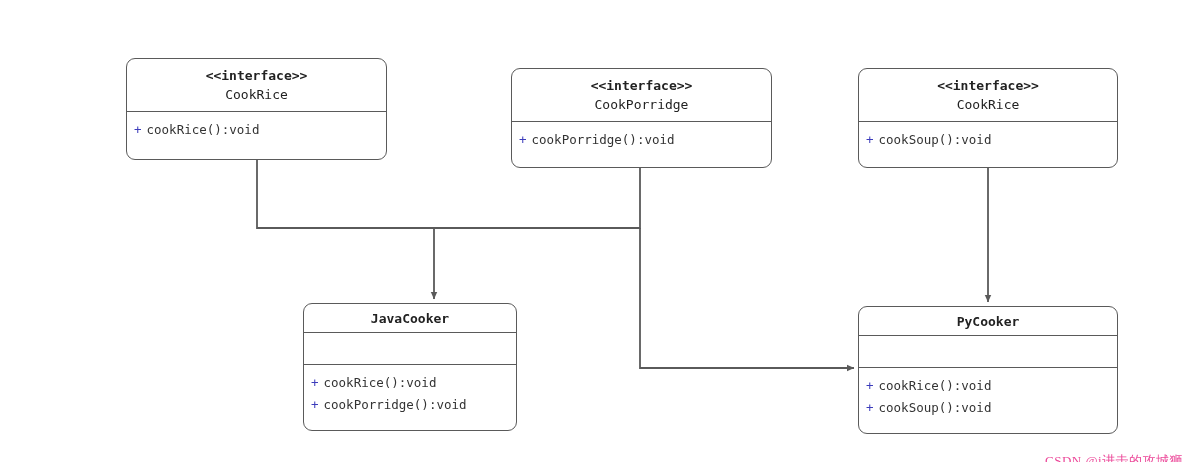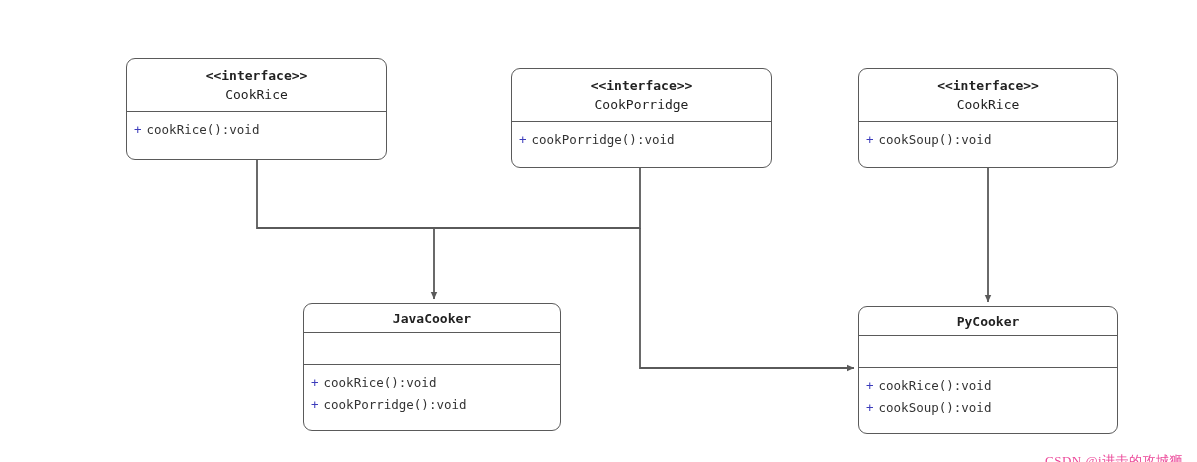--- a/index.html
+++ b/index.html
@@ -153,21 +153,21 @@
       <div class="stereotype">&lt;&lt;interface&gt;&gt;</div>
       <div class="classname">CookRice</div>
     </div>
     <div class="compartment members" style="height:47px;">
       <div class="member-row">
         <span class="vis">+</span><span class="mname">cookSoup():void</span>
       </div>
     </div>
   </div>
 
-  <div class="uml-box" style="left:303px; top:287px; width:258px; height:128px;">
+  <div class="uml-box" style="left:303px; top:287px; width:214px; height:128px;">
     <div class="compartment head" style="height:28px;">
       <div class="classname-solo">JavaCooker</div>
     </div>
     <div class="compartment empty-compartment" style="height:32px;"></div>
     <div class="compartment members" style="height:68px;">
       <div class="member-row">
         <span class="vis">+</span><span class="mname">cookRice():void</span>
       </div>
       <div class="member-row">
         <span class="vis">+</span><span class="mname">cookPorridge():void</span>

